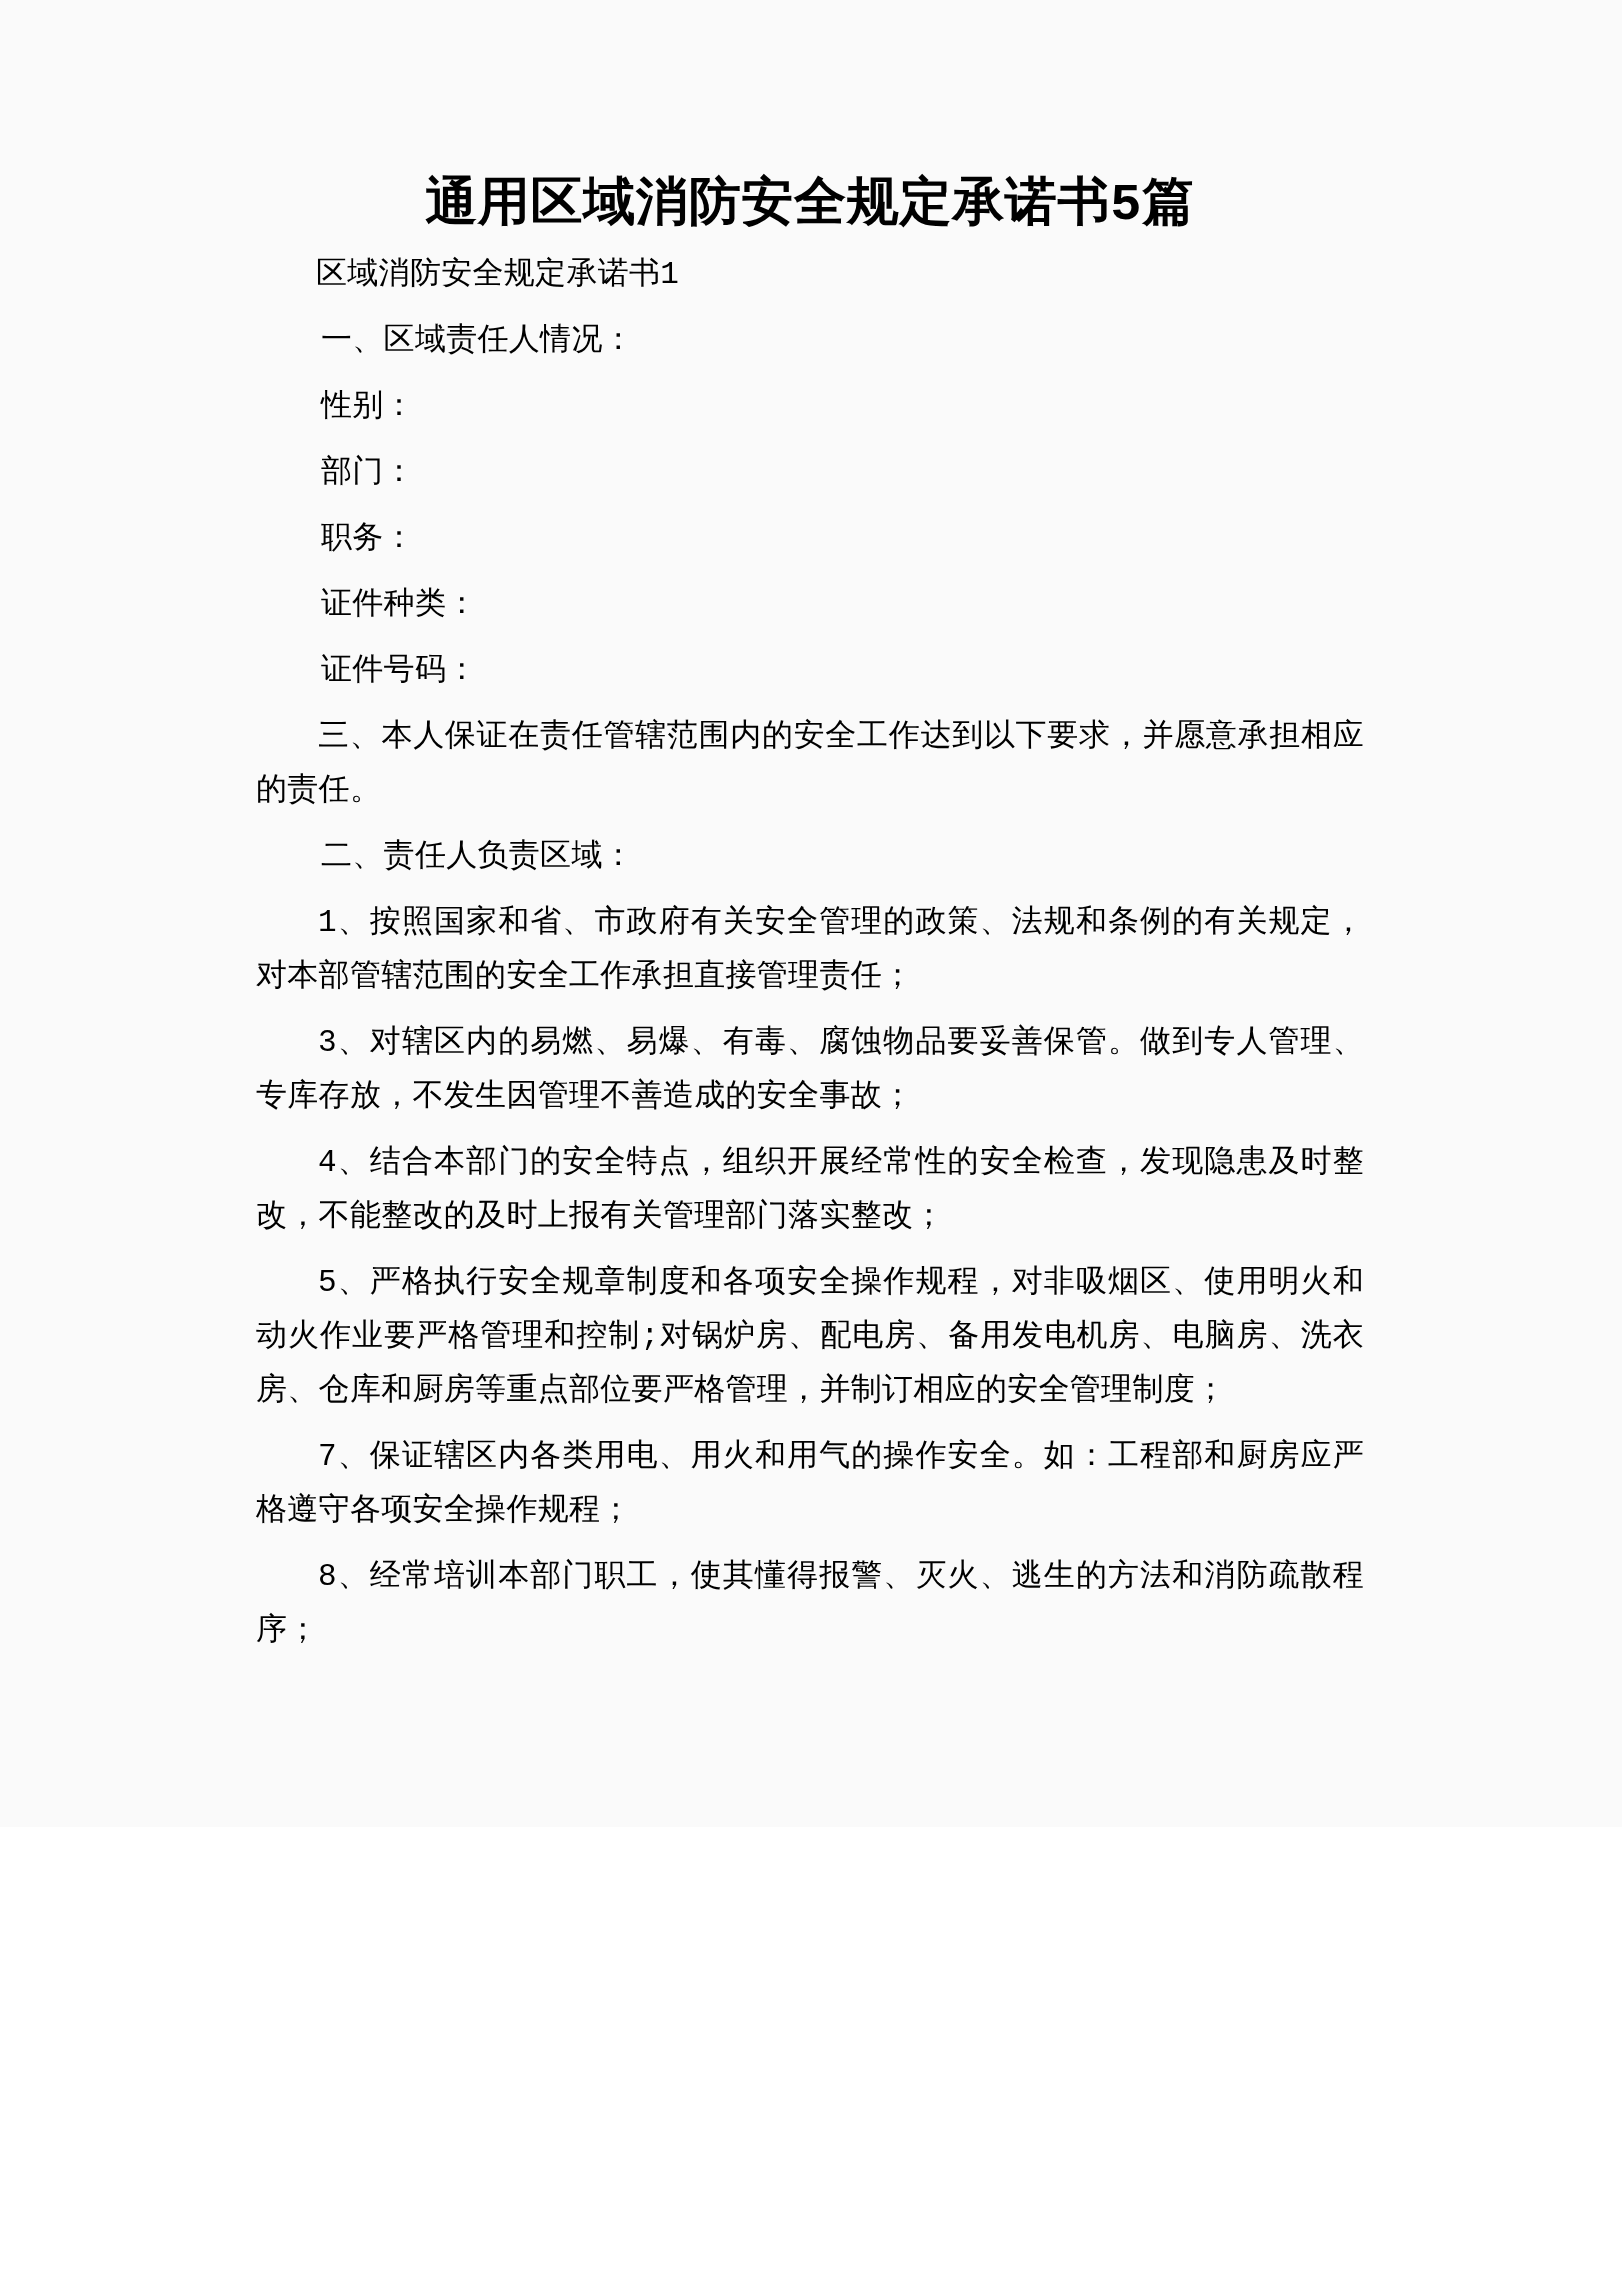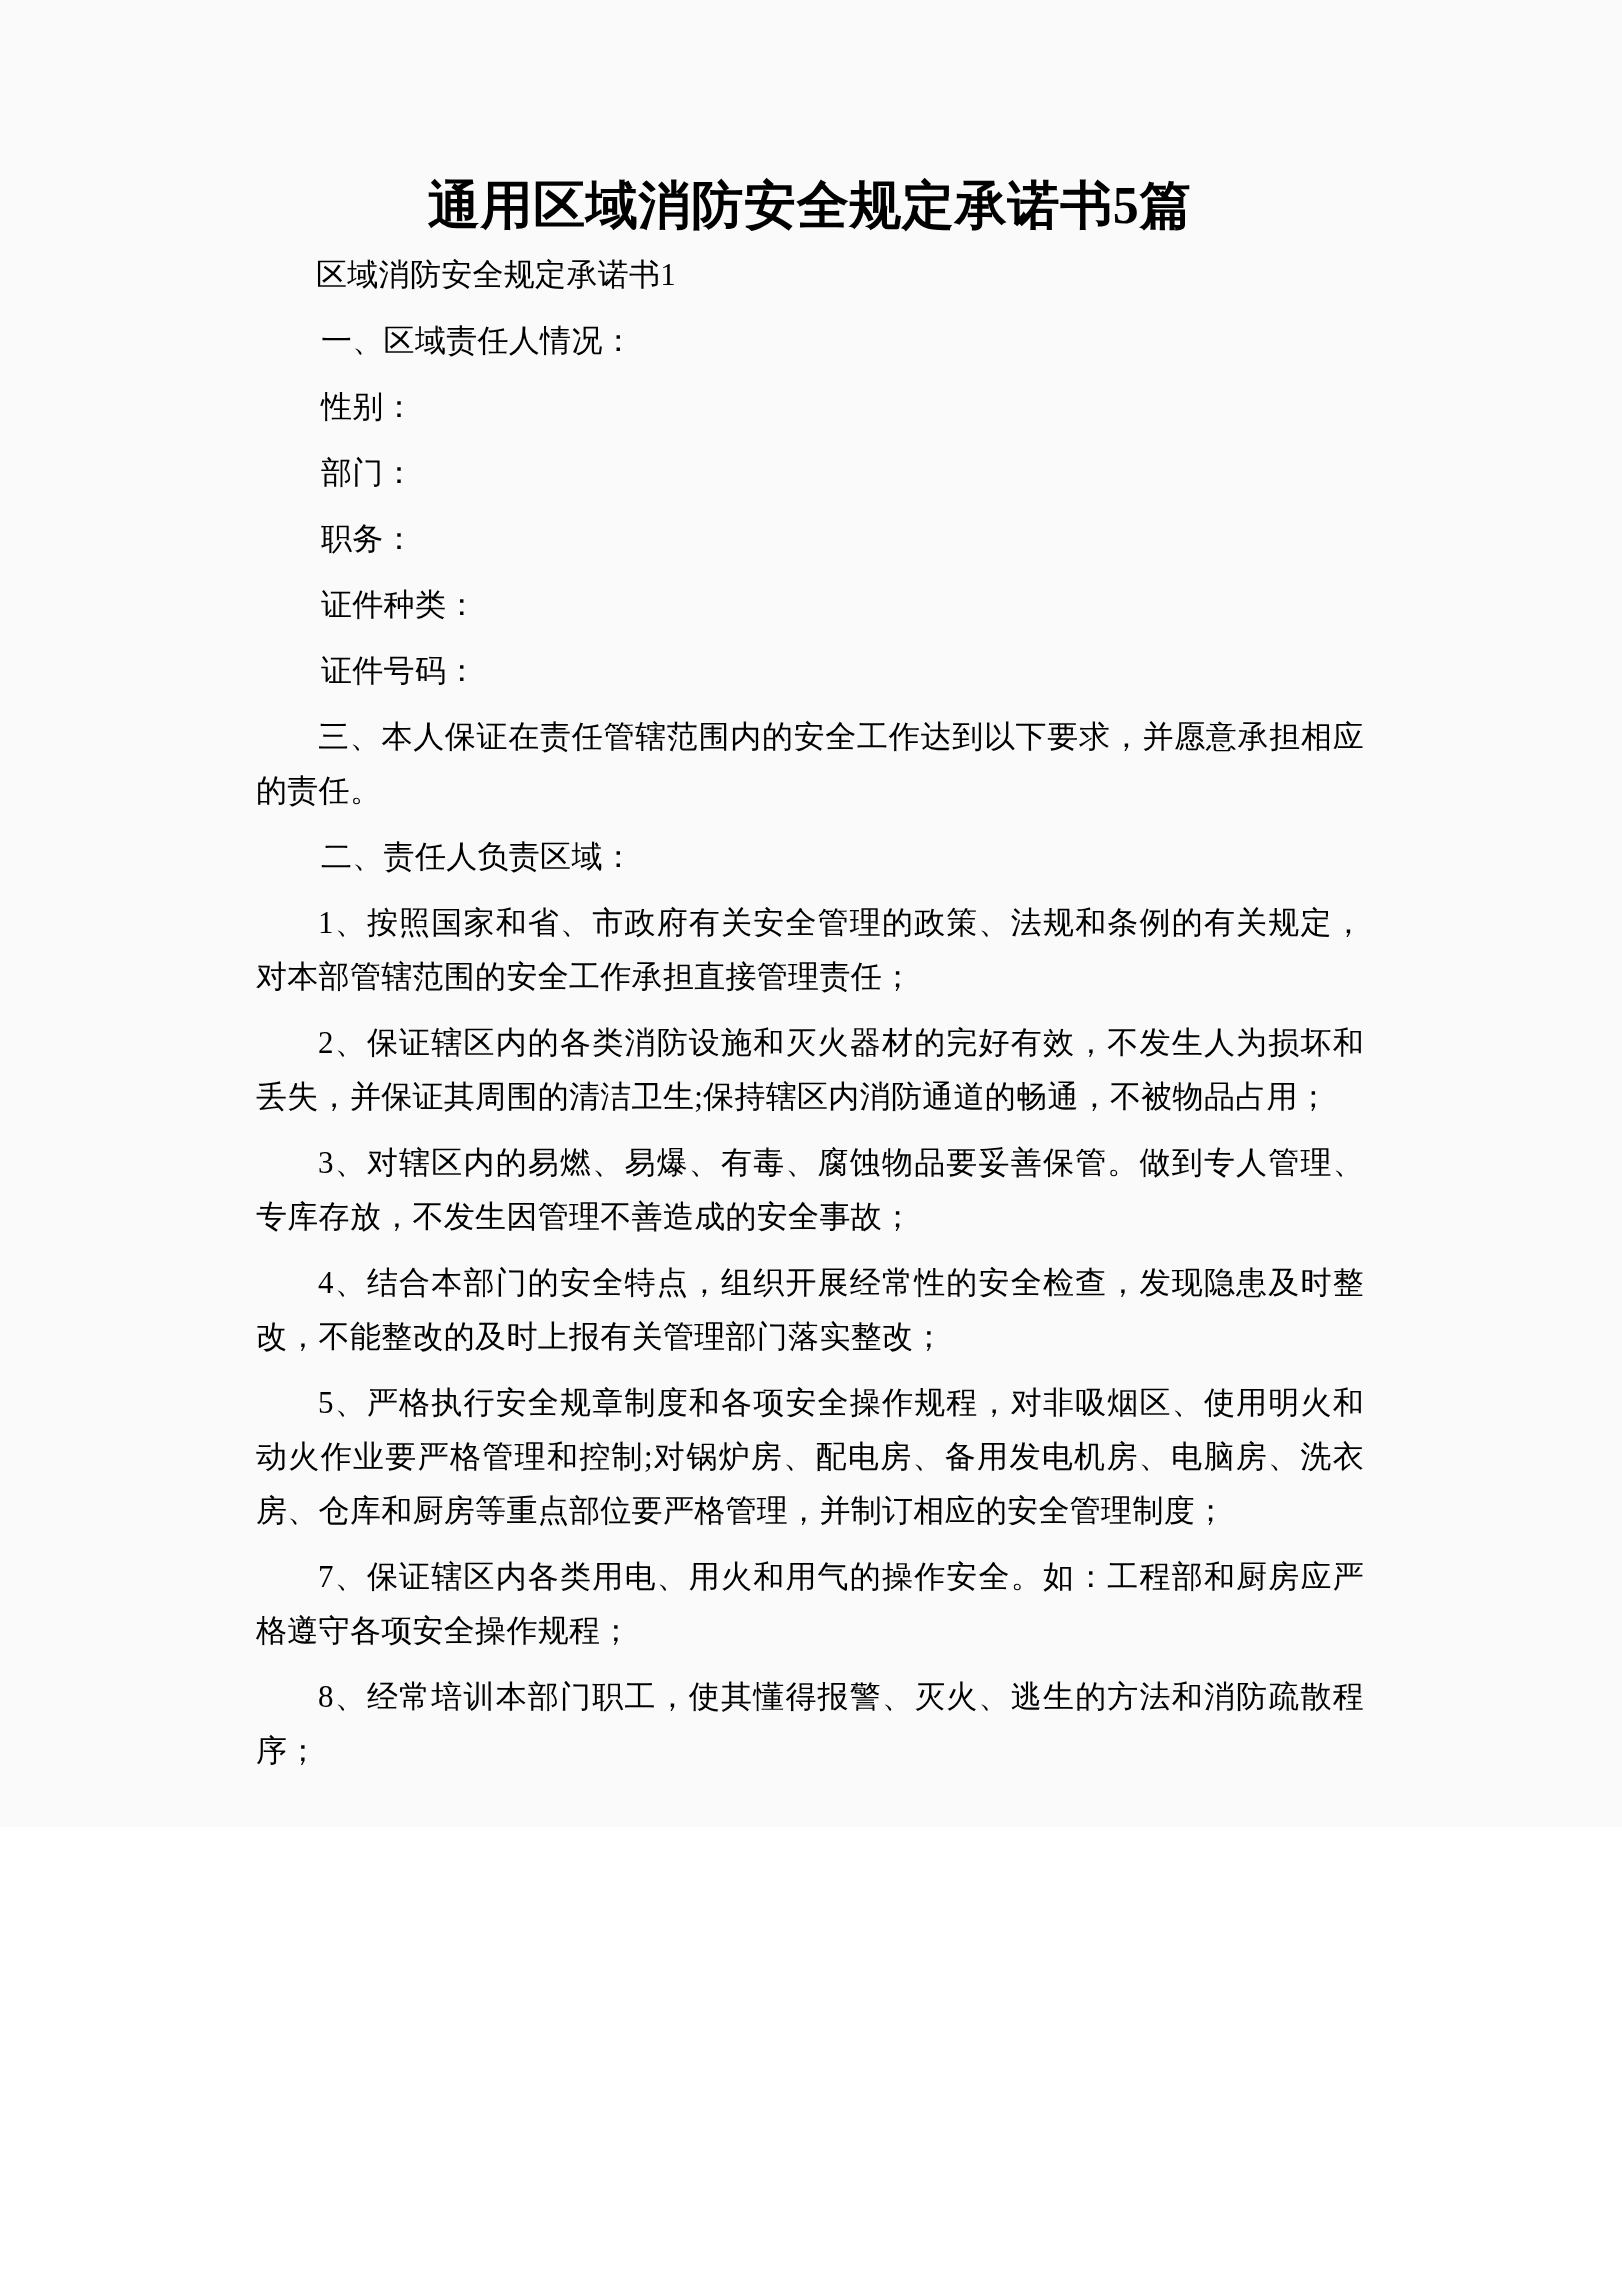--- a/index.html
+++ b/index.html
@@ -8,21 +8,21 @@
     padding: 0;
     background: #ffffff;
   }
   .page {
     position: relative;
     width: 1623px;
     height: 1827px;
     background: #fafafa;
     box-sizing: border-box;
     overflow: hidden;
-    font-family: Liberation Serif, serif;
+    font-family: Liberation Mono, monospace;
     color: #000000;
   }
   .doc-body {
     position: absolute;
     left: 244px;
     top: 175px;
     width: 1132px;
   }
   .doc-title {
     font-size: 52px;
@@ -83,21 +83,20 @@
     <p class="para field">证件种类：</p>
 
     <p class="para field">证件号码：</p>
 
     <p class="para indent2">三、本人保证在责任管辖范围内的安全工作达到以下要求，并愿意承担相应的责任。</p>
 
     <p class="para field">二、责任人负责区域：</p>
 
     <p class="para item">1、按照国家和省、市政府有关安全管理的政策、法规和条例的有关规定，对本部管辖范围的安全工作承担直接管理责任；</p>
 
-    <p class="para item">2、保证辖区内的各类消防设施和灭火器材的完好有效，不发生人为损坏和丢失，并保证其周围的清洁卫生;保持辖区内消防通道的畅通，不被物品占用；</p>
 
     <p class="para item">3、对辖区内的易燃、易爆、有毒、腐蚀物品要妥善保管。做到专人管理、专库存放，不发生因管理不善造成的安全事故；</p>
 
     <p class="para item">4、结合本部门的安全特点，组织开展经常性的安全检查，发现隐患及时整改，不能整改的及时上报有关管理部门落实整改；</p>
 
     <p class="para item">5、严格执行安全规章制度和各项安全操作规程，对非吸烟区、使用明火和动火作业要严格管理和控制;对锅炉房、配电房、备用发电机房、电脑房、洗衣房、仓库和厨房等重点部位要严格管理，并制订相应的安全管理制度；</p>
 
 
     <p class="para item">7、保证辖区内各类用电、用火和用气的操作安全。如：工程部和厨房应严格遵守各项安全操作规程；</p>
 

